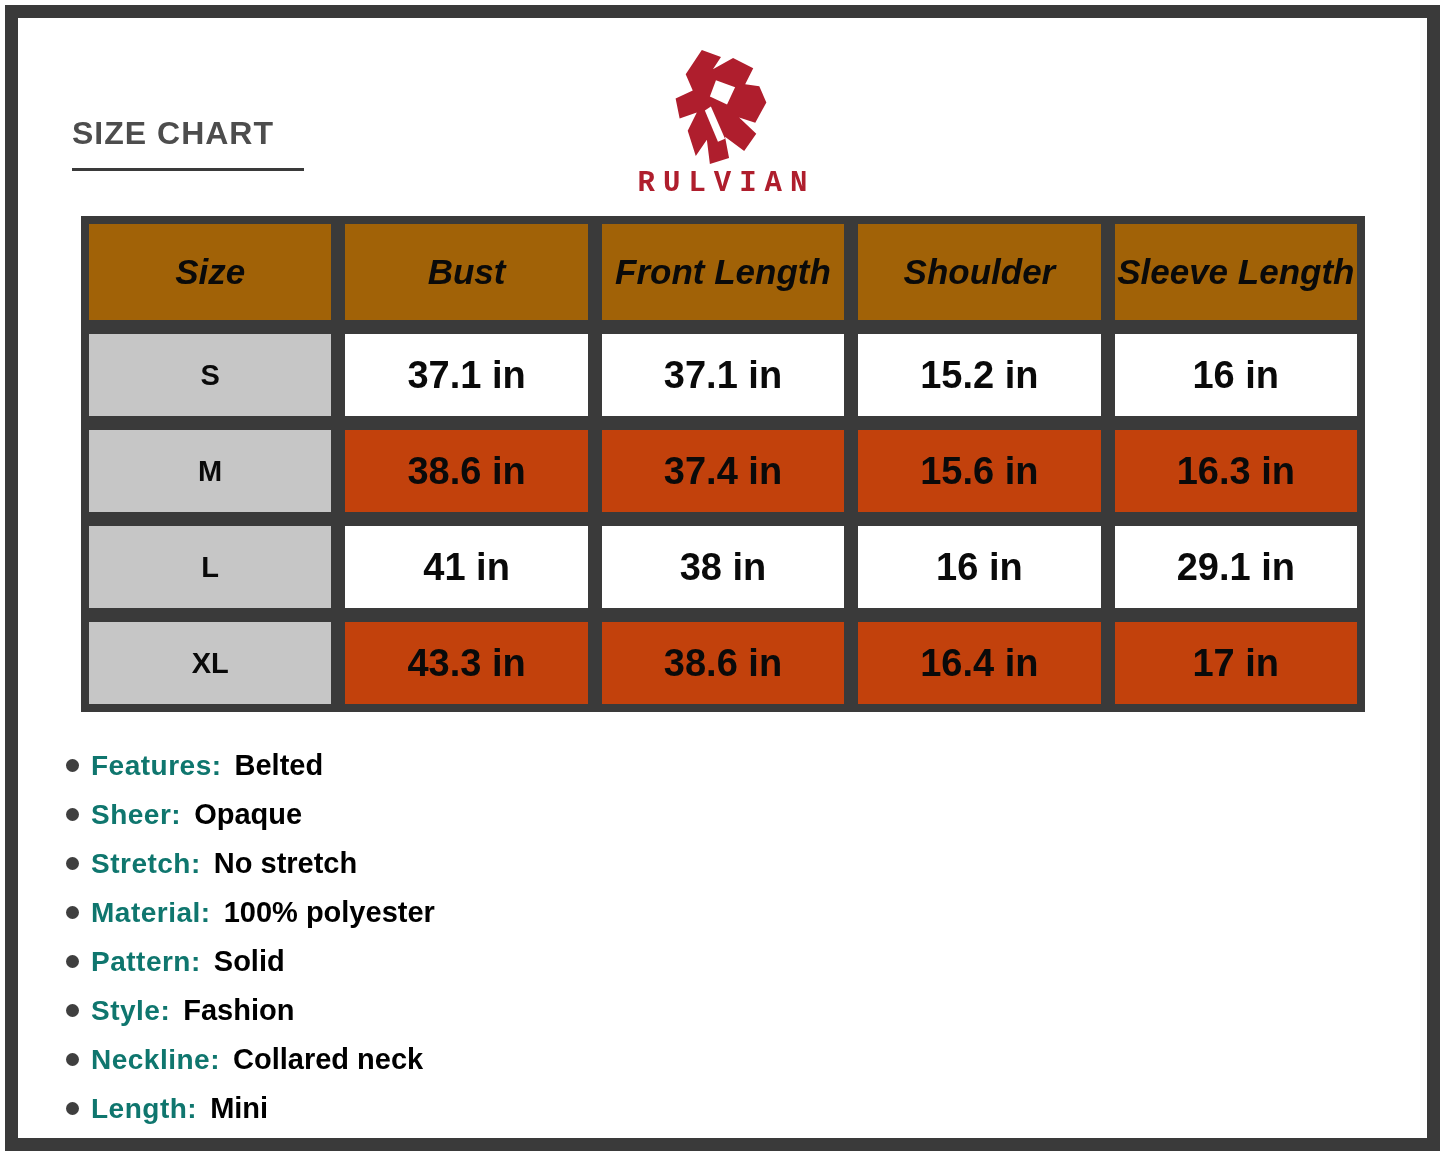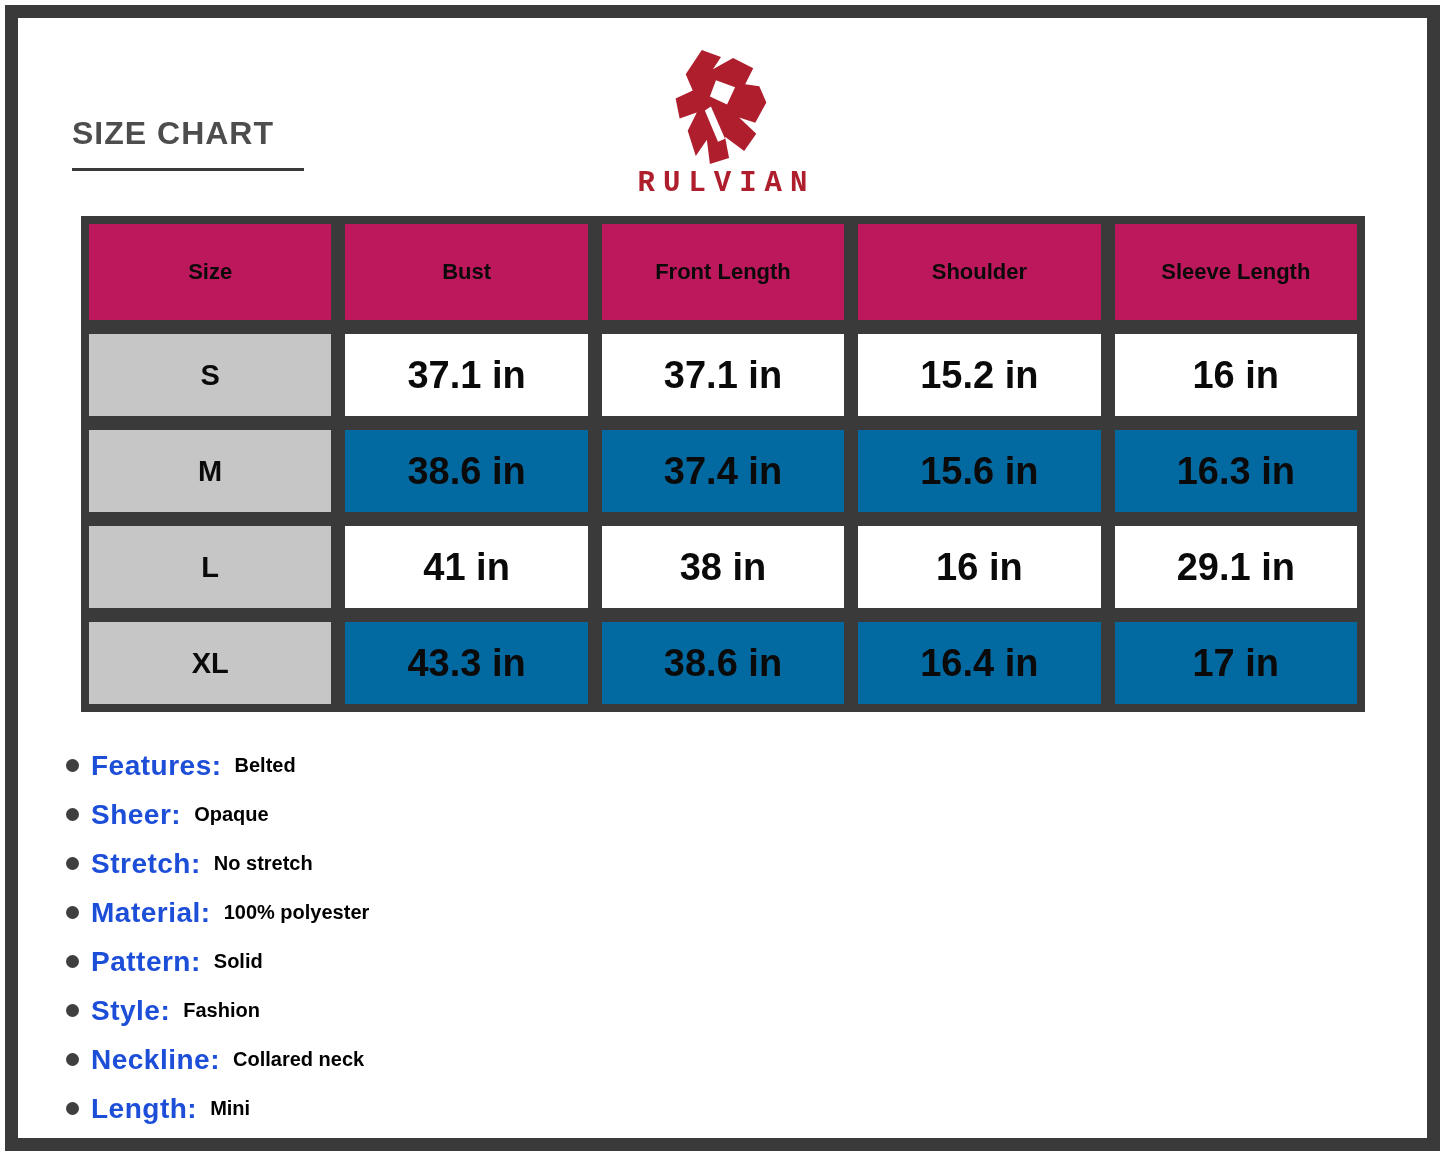--- a/index.html
+++ b/index.html
@@ -24,30 +24,30 @@
   }
   
   .size-table{
     position:absolute;left:81px;top:216px;width:1284px;box-sizing:border-box;
     background:#3A3A3A;padding:8px;display:grid;
     grid-template-columns:repeat(5,1fr);
     grid-template-rows:96px 82px 82px 82px 82px;
     gap:14px;
   }
   .cell{display:flex;align-items:center;justify-content:center;font-weight:bold;color:#0a0a0a;}
-  .cell.head{background:#be185d;font-size:22px;}
+  .cell.head{background:#a16207;font-size:35px;font-style:italic;}
   .cell.size{background:#C6C6C6;font-size:29px;}
   .cell.val{background:#FFFFFF;font-size:38px;}
-  .cell.val.alt{background:#0369a1;}
+  .cell.val.alt{background:#c2410c;}
   
   .details{position:absolute;left:66px;top:750px;}
   .detail-item{display:flex;align-items:center;height:31px;margin-bottom:18px;}
   .bullet{width:13px;height:13px;border-radius:50%;background:#3F3F3F;margin-right:12px;flex:none;}
-  .detail-label{font-size:28px;font-weight:bold;color:#1d4ed8;letter-spacing:0.5px;}
-  .detail-value{font-size:20px;font-weight:bold;color:#000;margin-left:13px;}
+  .detail-label{font-size:28px;font-weight:bold;color:#0f766e;letter-spacing:0.5px;}
+  .detail-value{font-size:29px;font-weight:bold;color:#000;margin-left:13px;}
 </style>
 </head>
 <body>
 
 <div class="frame"></div>
 
 <div class="title-block">
   <h1 class="title">SIZE CHART</h1>
   <div class="title-underline"></div>
 </div>

